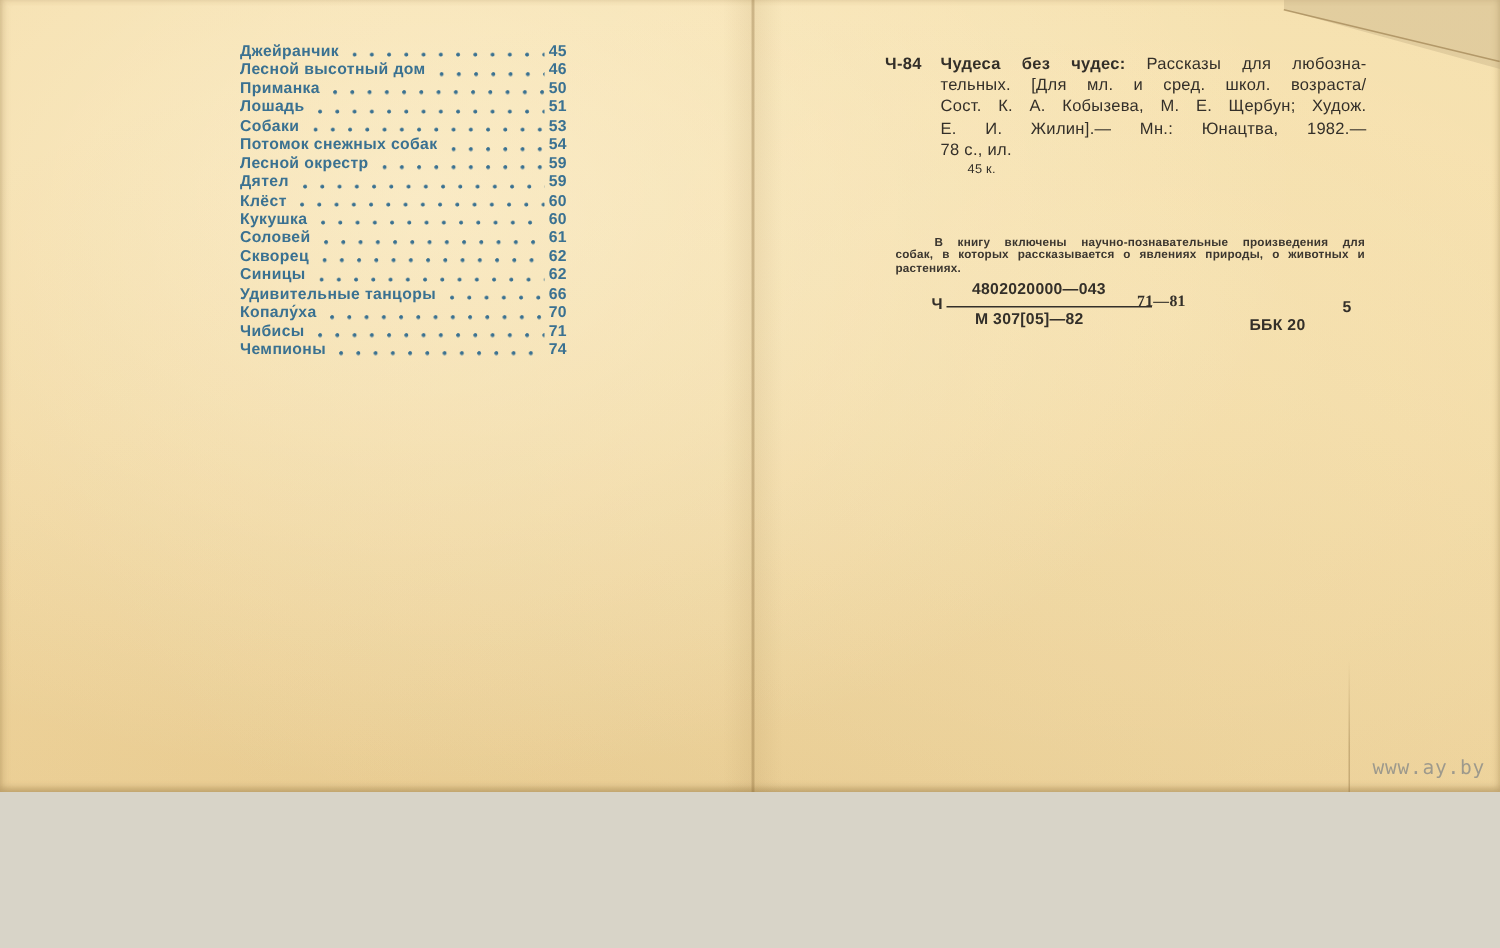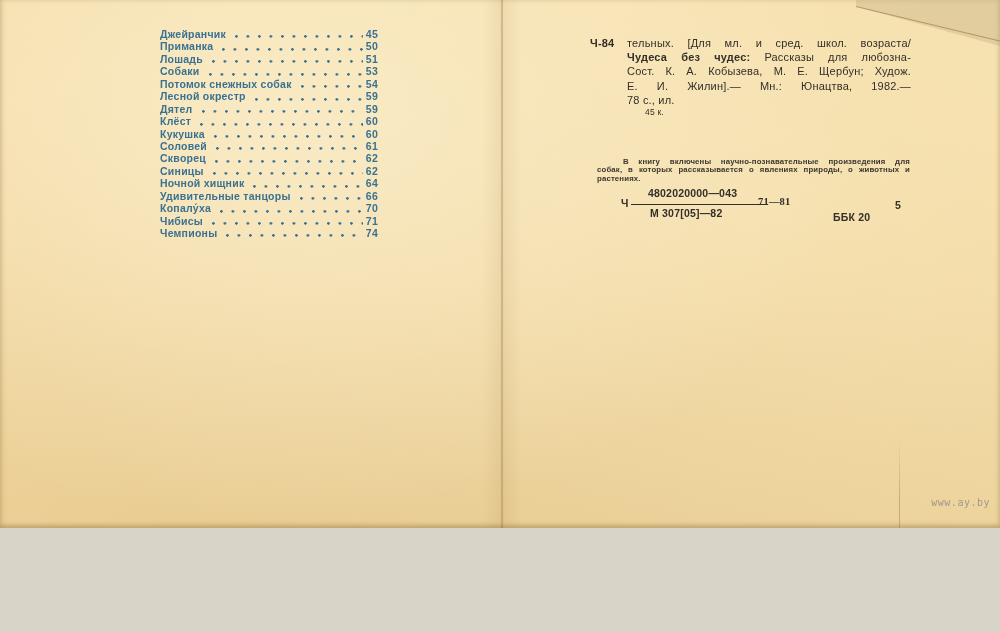--- a/index.html
+++ b/index.html
@@ -79,42 +79,47 @@
   .cat-prefix { position: absolute; left: -6px; top: 8px; }
   .cat-num    { position: absolute; left: 21px; top: -2px; }
   .cat-rule   { position: absolute; left: 4px; top: 14.8px; width: 137px; height: 1.7px; background: #332f29; }
   .cat-suffix { position: absolute; left: 131px; top: 7px; font-family: Liberation Serif, serif; }
   .cat-den    { position: absolute; left: 23px; top: 18px; }
   .cat-bbk    { position: absolute; left: 206px; top: -2px; margin-top: 24px; }
   .cat-bbk2   { position: absolute; left: 268px; top: 10px; }
 
   
   .watermark {
-    position: absolute; right: 10px; bottom: 20px;
+    position: absolute; right: 10px; bottom: 8px;
     font-family: "DejaVu Sans Mono", monospace;
-    font-size: 10px; color: #90908a; letter-spacing: 0.5px; opacity: 0.85;
+    font-size: 13px; color: #90908a; letter-spacing: 0.5px; opacity: 0.85;
   }
 </style>
 </head>
 <body>
 
 <div class="scan">
 
   <div class="gutter"></div>
   <div class="corner-tr"></div>
   <div class="edge-tr"></div>
   <div class="edge-br"></div>
 
   <div class="toc">
     <div class="toc-row">
         <span class="toc-title">Джейранчик</span>
         <span class="toc-leader"></span>
         <span class="toc-page">45</span>
       </div>
     <div class="toc-row">
+        <span class="toc-title">Лесной высотный дом</span>
+        <span class="toc-leader"></span>
+        <span class="toc-page">46</span>
+      </div>
+    <div class="toc-row">
         <span class="toc-title">Приманка</span>
         <span class="toc-leader"></span>
         <span class="toc-page">50</span>
       </div>
     <div class="toc-row">
         <span class="toc-title">Лошадь</span>
         <span class="toc-leader"></span>
         <span class="toc-page">51</span>
       </div>
     <div class="toc-row">
@@ -154,25 +159,20 @@
       </div>
     <div class="toc-row">
         <span class="toc-title">Скворец</span>
         <span class="toc-leader"></span>
         <span class="toc-page">62</span>
       </div>
     <div class="toc-row">
         <span class="toc-title">Синицы</span>
         <span class="toc-leader"></span>
         <span class="toc-page">62</span>
-      </div>
-    <div class="toc-row">
-        <span class="toc-title">Ночной хищник</span>
-        <span class="toc-leader"></span>
-        <span class="toc-page">64</span>
       </div>
     <div class="toc-row">
         <span class="toc-title">Удивительные танцоры</span>
         <span class="toc-leader"></span>
         <span class="toc-page">66</span>
       </div>
     <div class="toc-row">
         <span class="toc-title">Копалу́ха</span>
         <span class="toc-leader"></span>
         <span class="toc-page">70</span>
@@ -184,22 +184,22 @@
       </div>
     <div class="toc-row">
         <span class="toc-title">Чемпионы</span>
         <span class="toc-leader"></span>
         <span class="toc-page">74</span>
       </div>
   </div>
 
   <div class="biblio">
     <span class="code">Ч-84</span>
+    <div class="jline"><span class="b">Чудеса без чудес:</span> <span>Рассказы для любозна-</span></div>
     <div class="jline">тельных. [Для мл. и сред. школ. возраста/</div>
-    <div class="jline"><span class="b">Чудеса без чудес:</span> <span>Рассказы для любозна-</span></div>
     <div class="jline">Сост. К. А. Кобызева, М. Е. Щербун; Худож.</div>
     <div class="jline">Е. И. Жилин].— Мн.: Юнацтва, 1982.—</div>
     <div class="nline">78 с., ил.</div>
     <div class="price">45 к.</div>
 
     <div class="annotation">
       <div class="jline indent">В книгу включены научно-познавательные произведения для</div>
       <div class="jline">собак, в которых рассказывается о явлениях природы, о животных и</div>
       <div class="nline">растениях.</div>
     </div>

